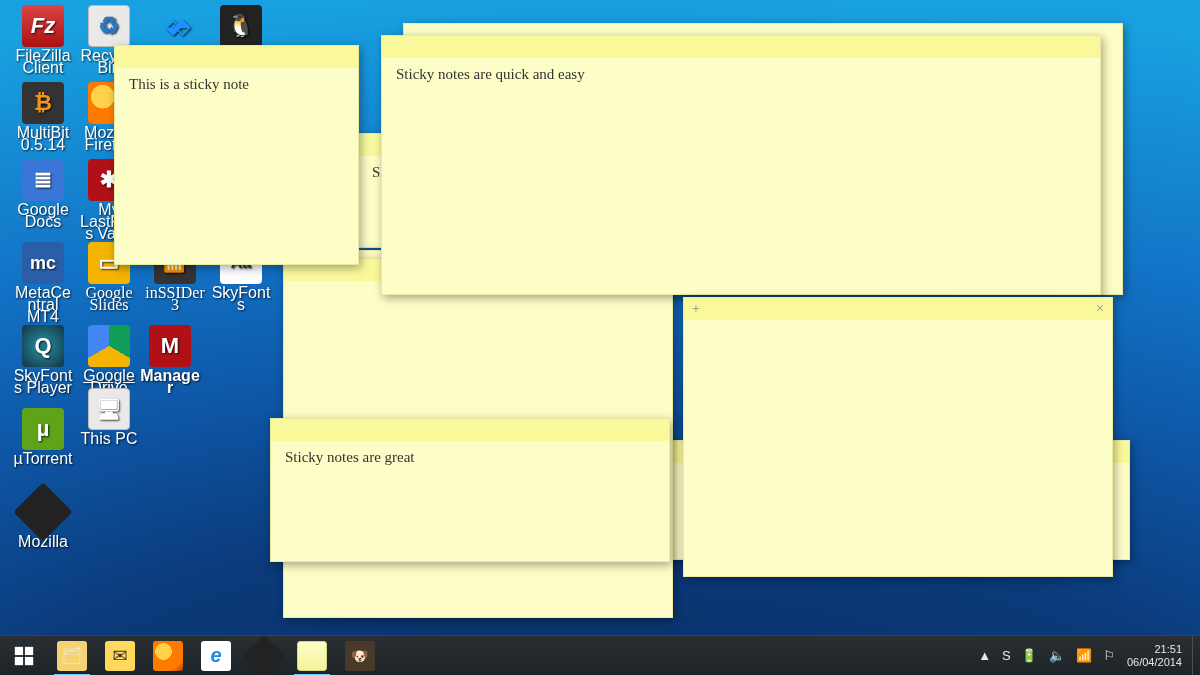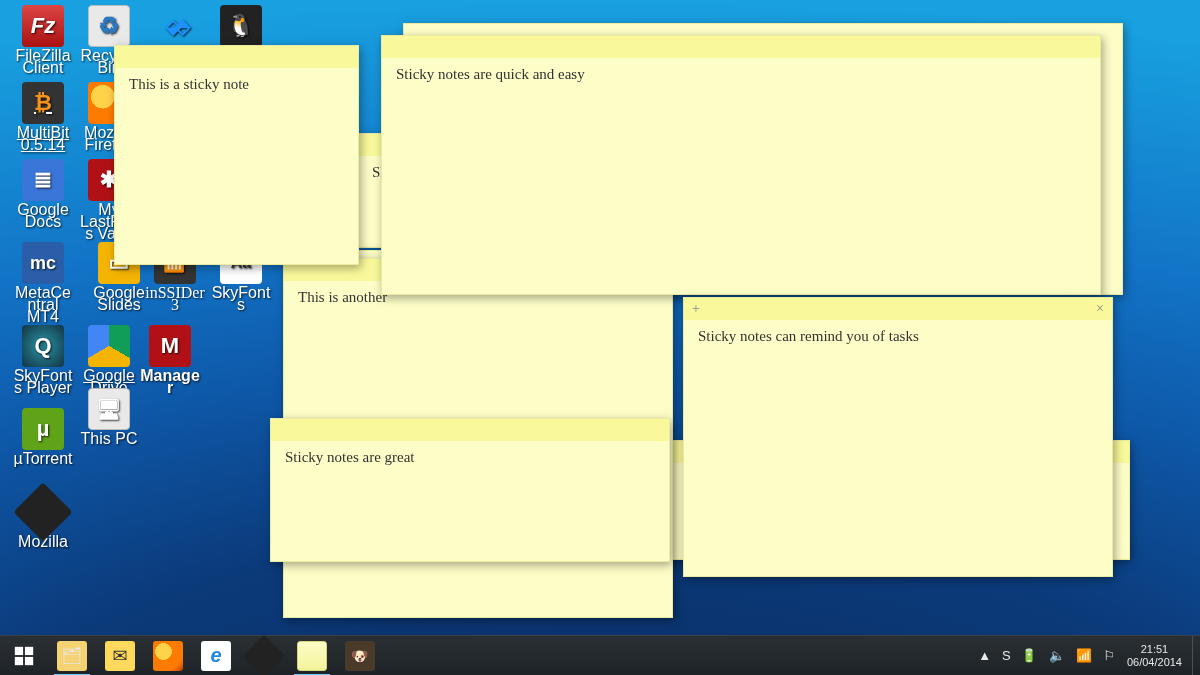--- a/index.html
+++ b/index.html
@@ -106,21 +106,21 @@
   .g-outlook::after{ content:"✉"; color:#333;}
   .g-firefox { background: radial-gradient(circle at 35% 35%, #ffd24a 0 30%, #ff7b00 31% 70%, #b33a00 100%); border-radius:50%;}
   .g-ie      { background:#fff; }
   .g-ie::after{ content:"e"; color:#1e88e5; font-style:italic; font-weight:bold; font-size:20px;}
   .g-inkscape{ background:#222; transform:rotate(45deg);}
   .g-sticky  { background:linear-gradient(#fdfdc7,#f3f39b); border:1px solid #d6d67a;}
   .g-gimp    { background:#4a3a2a; }
   .g-gimp::after{ content:"🐶"; font-size:14px;}
   #tray { margin-left:auto; display:flex; align-items:center; gap:11px; padding:0 8px; height:100%; cursor:pointer;}
   #tray .ic { font-size:13px; color:#eaeaea; }
-  #clock { text-align:center; line-height:13px; padding:0 10px 0 4px; cursor:pointer;}
+  #clock { text-align:right; line-height:13px; padding:0 10px 0 4px; cursor:pointer;}
   #showdesktop { width:8px; height:100%; border-left:1px solid #4a5056; cursor:pointer;}
 </style>
 </head>
 <body>
 
 <div id="desktop">
 
   <div id="icons">
       <div class="icon" style="left: 12px; top: 5px;">
         <div class="img i-filezilla"></div>
@@ -131,41 +131,41 @@
         <span class="label">Recycle Bin</span>
       </div>
       <div class="icon" style="left: 144px; top: 5px;">
         <div class="img i-dropbox"></div>
         <span class="label">Dropbox</span>
       </div>
       <div class="icon" style="left: 210px; top: 5px;">
         <div class="img i-tux"></div>
         <span class="label"></span>
       </div>
-      <div class="icon" style="left: 12px; top: 82px; text-decoration: underline;">
+      <div class="icon" style="left: 12px; top: 82px;">
         <div class="img i-multibit"></div>
         <span class="label">MultiBit 0.5.14</span>
       </div>
       <div class="icon" style="left: 78px; top: 82px;">
         <div class="img i-firefox"></div>
         <span class="label">Mozilla Firefox</span>
       </div>
       <div class="icon" style="left: 12px; top: 159px;">
         <div class="img i-gdocs"></div>
         <span class="label">Google Docs</span>
       </div>
       <div class="icon" style="left: 78px; top: 159px;">
         <div class="img i-lastpass"></div>
         <span class="label">My LastPass Vault</span>
       </div>
       <div class="icon" style="left: 12px; top: 242px;">
         <div class="img i-metacentral"></div>
         <span class="label">MetaCentral MT4</span>
       </div>
-      <div class="icon" style="left: 88px; top: 242px;">
+      <div class="icon" style="left: 78px; top: 242px; font-family: Liberation Serif, serif;">
         <div class="img i-gslides"></div>
         <span class="label">Google Slides</span>
       </div>
       <div class="icon" style="left: 144px; top: 242px; font-family: Liberation Serif, serif;">
         <div class="img i-inssider"></div>
         <span class="label">inSSIDer 3</span>
       </div>
       <div class="icon" style="left: 210px; top: 242px;">
         <div class="img i-skyfonts"></div>
         <span class="label">SkyFonts</span>
@@ -207,40 +207,38 @@
       </div>
       <div class="note" style="left: 357px; top: 250px; width: 220px; height: 60px;">
         <span class="body">Mi</span>
       </div>
       <div class="note with-titlebar" style="left: 670px; top: 440px; width: 460px; height: 120px;">
         <div class="titlebar"></div>
         <span class="body">w</span>
       </div>
       <div class="note with-titlebar" style="left: 283px; top: 258px; width: 390px; height: 360px;">
         <div class="titlebar"></div>
-        <span class="body">This is another</span>
       </div>
       <div class="note with-titlebar" style="left: 381px; top: 35px; width: 720px; height: 260px;">
         <div class="titlebar"></div>
         <span class="body">Sticky notes are quick and easy</span>
       </div>
       <div class="note with-titlebar" style="left: 114px; top: 45px; width: 245px; height: 220px;">
         <div class="titlebar"></div>
         <span class="body">This is a sticky note</span>
       </div>
       <div class="note with-titlebar" style="left: 270px; top: 418px; width: 400px; height: 144px;">
         <div class="titlebar"></div>
         <span class="body">Sticky notes are great</span>
       </div>
       <div class="note with-titlebar" style="left: 683px; top: 297px; width: 430px; height: 280px;">
         <div class="titlebar">
           <span>+</span>
           <span>×</span>
         </div>
-        <span class="body">Sticky notes can remind you of tasks</span>
       </div>
     </div>
 
   <div id="taskbar">
     <div id="tbuttons" style="display:flex;">
         <div class="tbtn">
           <div class="glyph g-start">
             <svg viewBox="0 0 24 24">
               <rect x="2" y="2" width="9" height="9" fill="#fff"></rect>
               <rect x="13" y="2" width="9" height="9" fill="#fff"></rect>

